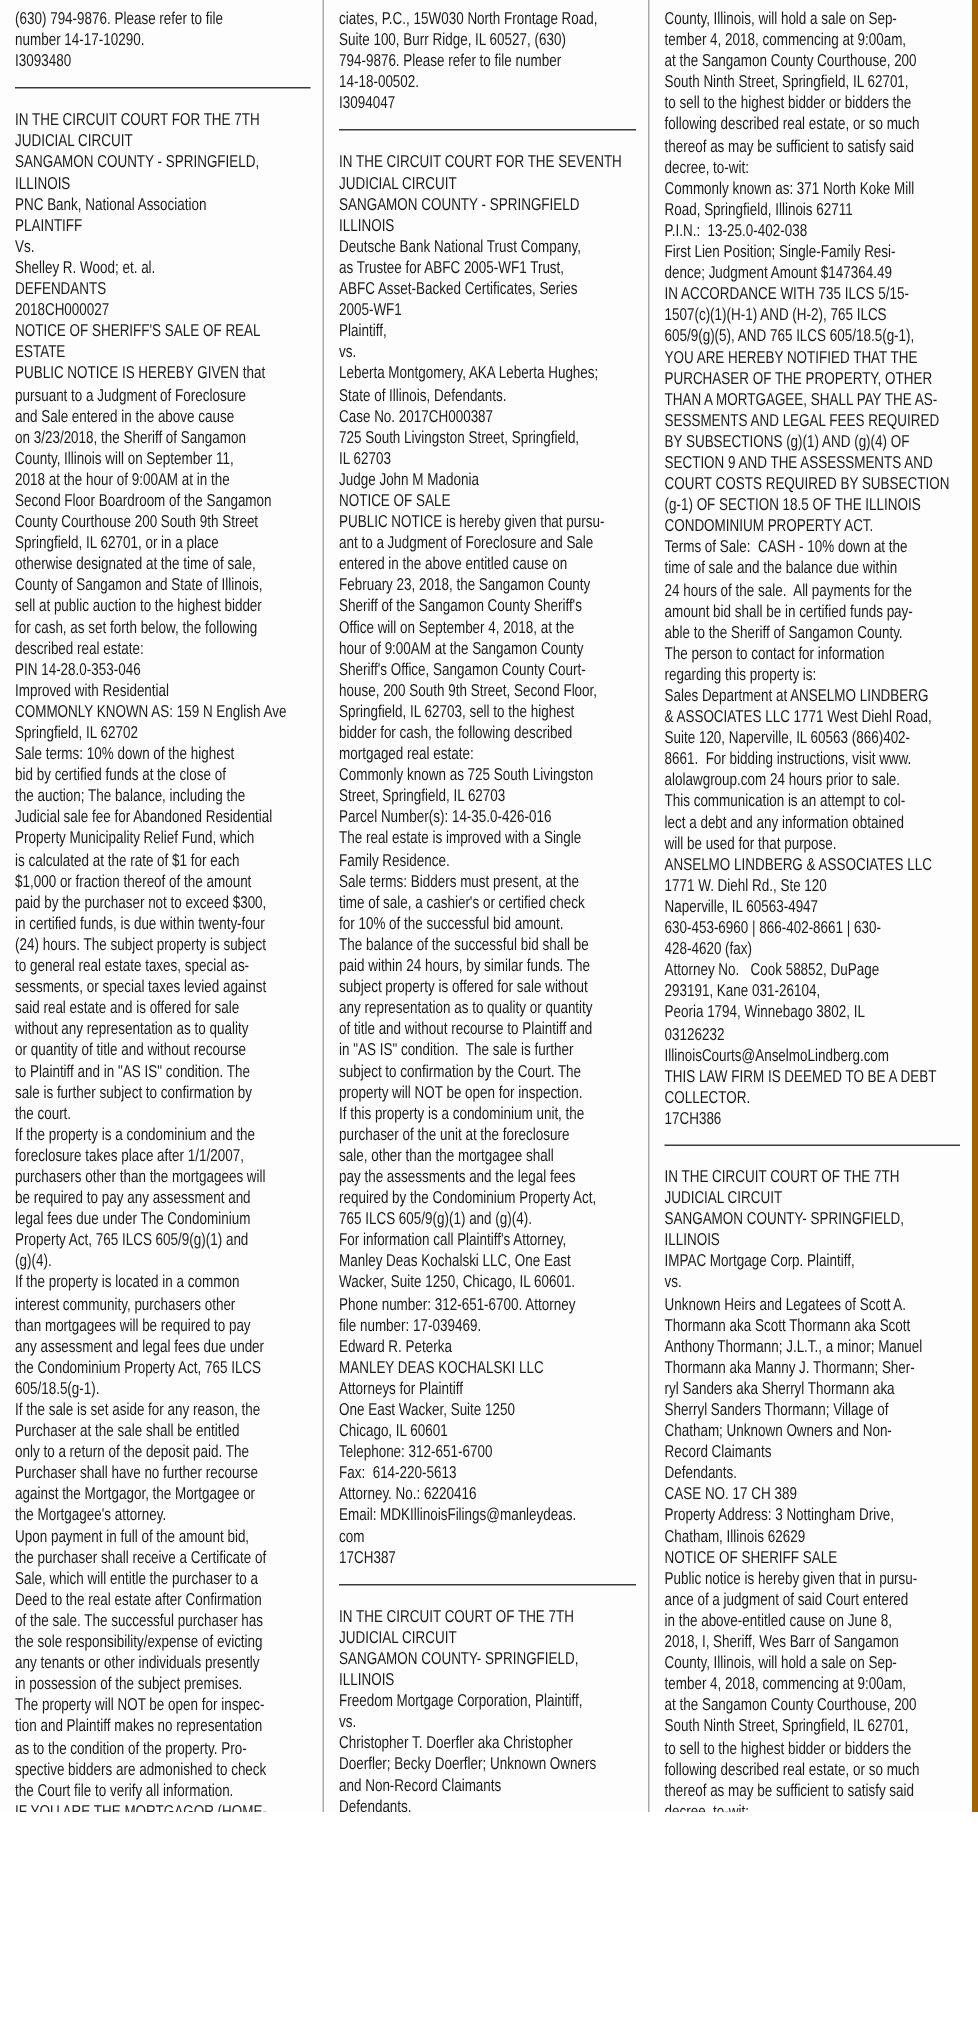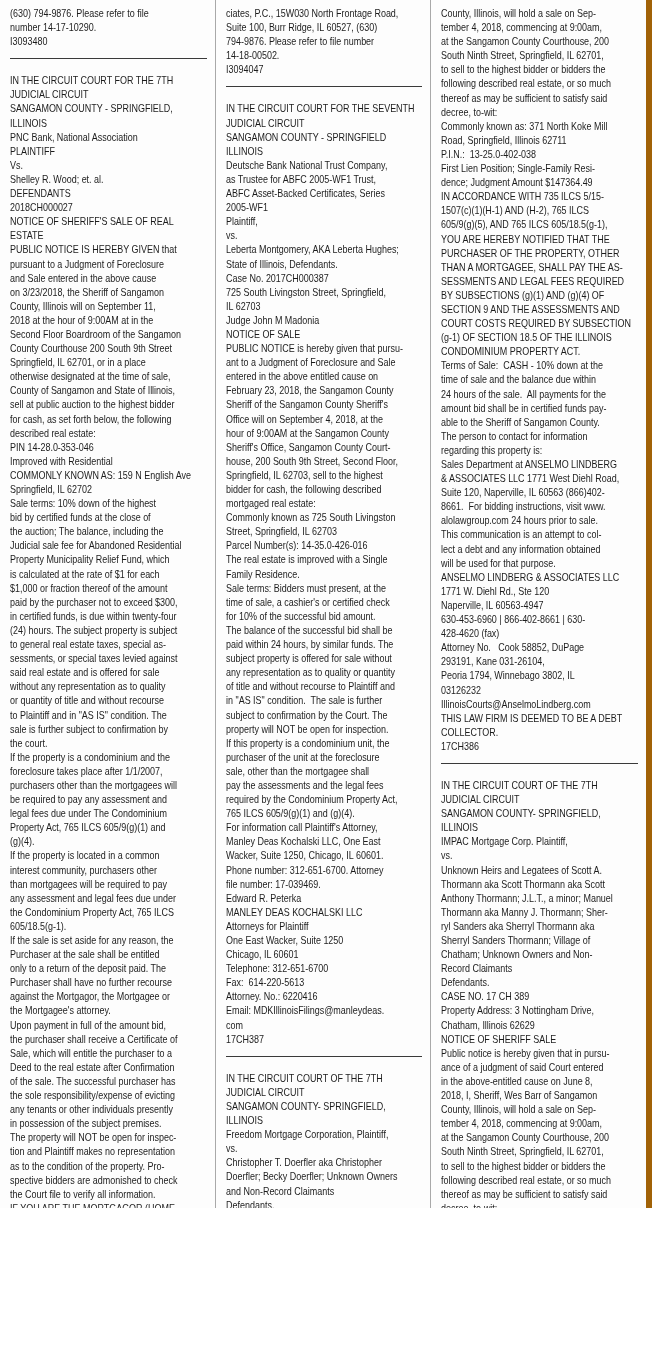--- a/index.html
+++ b/index.html
@@ -23,21 +23,21 @@
   }
   .column {
     flex: 1 1 0;
     min-width: 0;
     padding: 6px 6px 0 10px;
     border-right: 1px solid #a9a9a9;
     overflow: hidden;
     box-sizing: border-box;
   }
   .column:last-child {
-    border-right: 6px solid #a16207;
+    border-right: 4px solid #a16207;
   }
   .block {
     font-size: 11.5px;
     line-height: 14.1px;
     font-weight: 400;
     white-space: pre-wrap;
     letter-spacing: 0px;
     transform: scaleX(0.78);
     transform-origin: 0 0;
     width: 128%;

